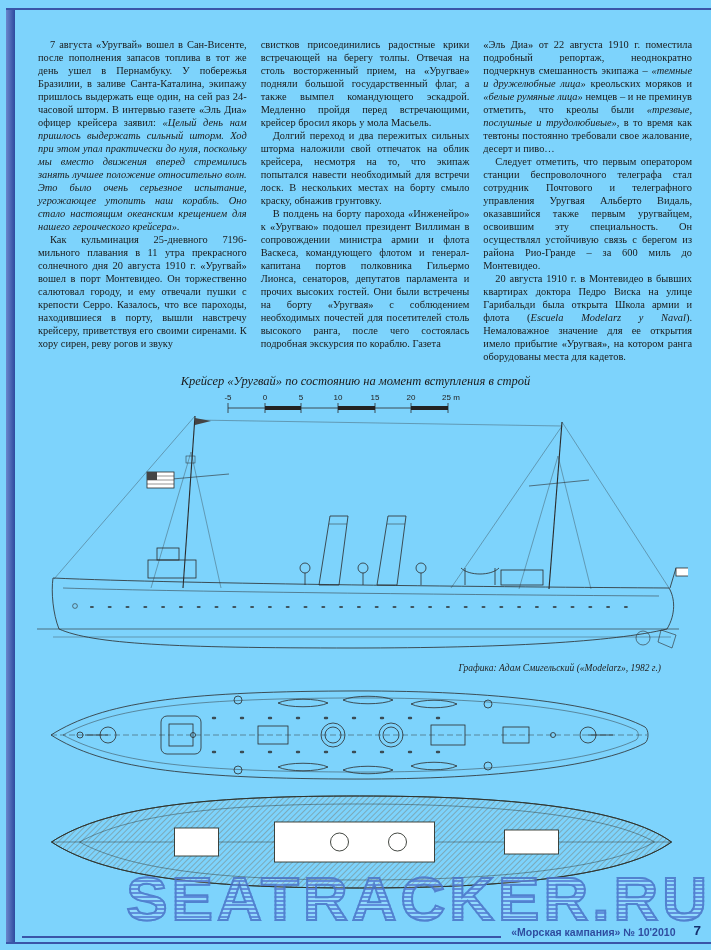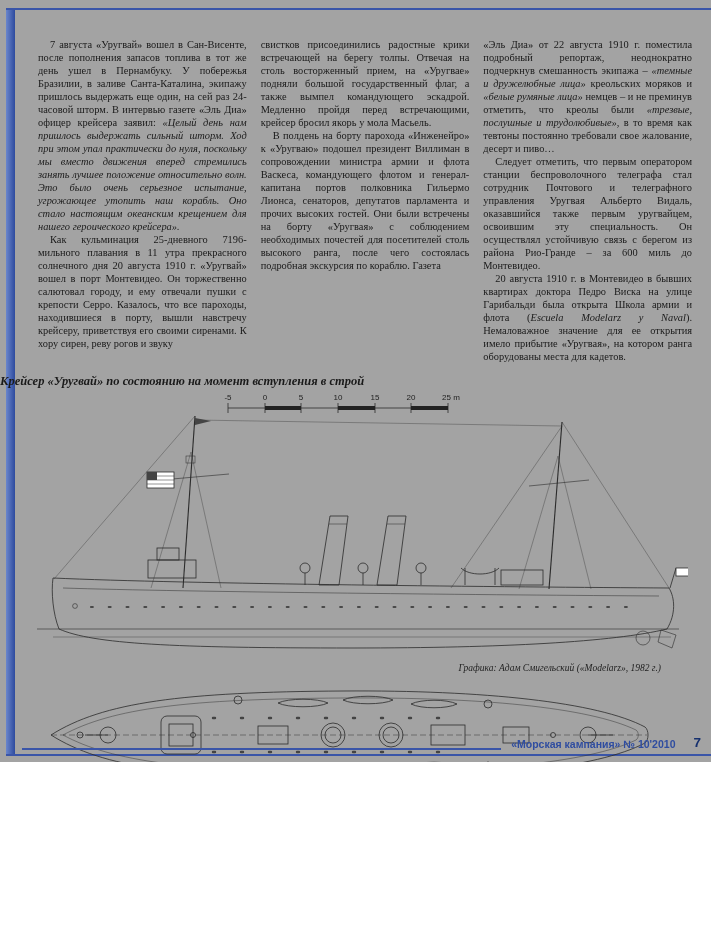--- a/index.html
+++ b/index.html
@@ -1,31 +1,31 @@
 <!DOCTYPE html>
 <html><head>
 <meta charset="utf-8">
 <style>
   html,body{margin:0;padding:0;background:#ffffff;}
-  .page{position:relative;width:711px;height:762px;background:#a3a3a3;overflow:hidden;
+  .page{position:relative;width:711px;height:950px;background:#7dd3fc;overflow:hidden;
         font-family:"Liberation Serif", serif;color:#1a1a1a;}
   
   .left-bar{position:absolute;left:6px;top:8px;bottom:6px;width:9px;
             background:linear-gradient(90deg,#6a86cc,#2d4a9e);}
   .top-rule{position:absolute;left:6px;right:0;top:8px;height:2px;background:#3a55a8;}
   .bottom-rule{position:absolute;left:6px;right:0;bottom:6px;height:2px;background:#3a55a8;}
   
   .columns{position:absolute;left:38px;top:38px;width:654px;display:flex;gap:14px;}
   .col{flex:1;font-size:10.4px;line-height:1.25;text-align:justify;}
   .col p{margin:0;text-indent:12px;}
   .col p.noindent{text-indent:0;}
   .it{font-style:italic;}
   
-  .fig-caption{position:absolute;left:0;right:0;top:374px;
-               font-weight:bold;font-style:italic;font-size:12.5px;}
+  .fig-caption{position:absolute;left:0;right:0;top:374px;text-align:center;
+               font-weight:normal;font-style:italic;font-size:12.5px;}
   .side-view{position:absolute;left:28px;top:392px;}
   .credit{position:absolute;right:50px;top:663px;font-style:italic;font-size:9.5px;color:#222;}
   .deck-plan{position:absolute;left:28px;top:680px;}
   .hull-plan{position:absolute;left:32px;top:792px;}
   svg{display:block;}
   
   .watermark{position:absolute;left:0;right:0;top:868px;text-align:right;z-index:5;
              font-family:"Liberation Sans", sans-serif;font-weight:bold;font-size:62px;
              letter-spacing:4px;line-height:1;
              background:repeating-linear-gradient(0deg,#5b82d8 0 2px,rgba(255,255,255,0.18) 2px 4px);
@@ -46,20 +46,21 @@
   <div class="top-rule"></div>
   <div class="bottom-rule"></div>
 
   <div class="columns" id="columns">
       <div class="col">
         <p><span>7 августа «Уругвай» вошел в Сан-Висенте, после пополнения запасов топлива в тот же день ушел в Пернамбуку. У побережья Бразилии, в заливе Санта-Каталина, экипажу пришлось выдержать еще один, на сей раз 24-часовой шторм. В интервью газете «Эль Диа» офицер крейсера заявил: </span><span class="it">«Целый день нам пришлось выдержать сильный шторм. Ход при этом упал практически до нуля, поскольку мы вместо движения вперед стремились занять лучшее положение относительно волн. Это было очень серьезное испытание, угрожающее утопить наш корабль. Оно стало настоящим океанским крещением для нашего героического крейсера».</span></p>
         <p><span>Как кульминация 25-дневного 7196-мильного плавания в 11 утра прекрасного солнечного дня 20 августа 1910 г. «Уругвай» вошел в порт Монтевидео. Он торжественно салютовал городу, и ему отвечали пушки с крепости Серро. Казалось, что все пароходы, находившиеся в порту, вышли навстречу крейсеру, приветствуя его своими сиренами. К хору сирен, реву рогов и звуку</span></p>
       </div>
       <div class="col">
         <p class="noindent"><span>свистков присоединились радостные крики встречающей на берегу толпы. Отвечая на столь восторженный прием, на «Уругвае» подняли большой государственный флаг, а также вымпел командующего эскадрой. Медленно пройдя перед встречающими, крейсер бросил якорь у мола Масьель.</span></p>
+        <p><span>Долгий переход и два пережитых сильных шторма наложили свой отпечаток на облик крейсера, несмотря на то, что экипаж попытался навести необходимый для встречи лоск. В нескольких местах на борту смыло краску, обнажив грунтовку.</span></p>
         <p><span>В полдень на борту парохода «Инженейро» к «Уругваю» подошел президент Виллиман в сопровождении министра армии и флота Васкеса, командующего флотом и генерал-капитана портов полковника Гильермо Лионса, сенаторов, депутатов парламента и прочих высоких гостей. Они были встречены на борту «Уругвая» с соблюдением необходимых почестей для посетителей столь высокого ранга, после чего состоялась подробная экскурсия по кораблю. Газета</span></p>
       </div>
       <div class="col">
         <p class="noindent"><span>«Эль Диа» от 22 августа 1910 г. поместила подробный репортаж, неоднократно подчеркнув смешанность экипажа – </span><span class="it">«темные и дружелюбные лица»</span><span> креольских моряков и </span><span class="it">«белые румяные лица»</span><span> немцев – и не преминув отметить, что креолы были </span><span class="it">«трезвые, послушные и трудолюбивые»</span><span>, в то время как тевтоны постоянно требовали свое жалование, десерт и пиво…</span></p>
         <p><span>Следует отметить, что первым оператором станции беспроволочного телеграфа стал сотрудник Почтового и телеграфного управления Уругвая Альберто Видаль, оказавшийся также первым уругвайцем, освоившим эту специальность. Он осуществлял устойчивую связь с берегом из района Рио-Гранде – за 600 миль до Монтевидео.</span></p>
         <p><span>20 августа 1910 г. в Монтевидео в бывших квартирах доктора Педро Виска на улице Гарибальди была открыта Школа армии и флота (</span><span class="it">Escuela Modelarz y Naval</span><span>). Немаловажное значение для ее открытия имело прибытие «Уругвая», на котором ранга оборудованы места для кадетов.</span></p>
       </div>
     </div>
 
   <div class="fig-caption">Крейсер «Уругвай» по состоянию на момент вступления в строй</div>

